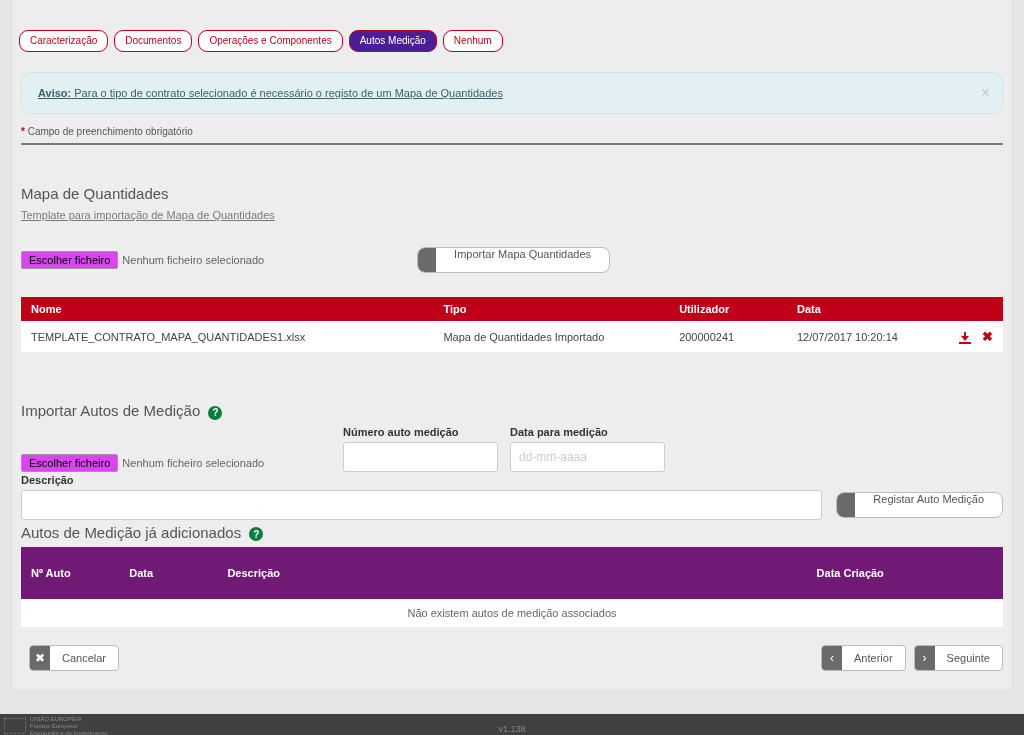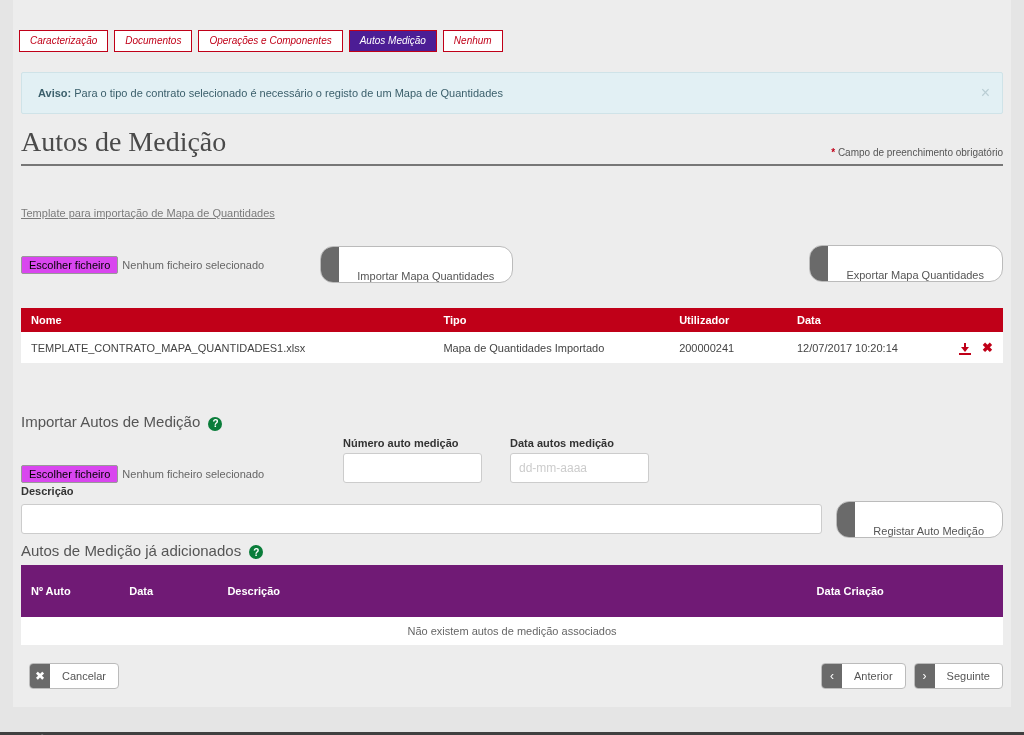--- a/index.html
+++ b/index.html
@@ -22,42 +22,42 @@
     display: flex;
     gap: 6px;
     padding: 30px 0 6px 6px;
   }
   .tab {
     border: 1px solid #c00018;
     background: #fff;
     color: #c00018;
     padding: 5px 10px;
     font-size: 10px;
-    border-radius: 0;
+    border-radius: 9px;
     cursor: pointer;
     line-height: 1;
-    font-style: italic;
   }
   .tab.active {
     background: #4c1d95;
     color: #fff;
   }
   .content {
     padding: 14px 8px 18px 8px;
   }
   
   .alert {
     background: #e2f0f4;
     border: 1px solid #cfe3e8;
     padding: 14px 16px;
     position: relative;
     font-size: 11px;
     color: #3b5f6b;
-    border-radius: 2px;
+    border-radius: 11px;
     margin-bottom: 12px;
+    text-decoration: underline;
   }
   .alert b { color: #3b5f6b; }
   .alert .close-x {
     position: absolute;
     right: 12px;
     top: 50%;
     transform: translateY(-50%);
     color: #b9cdd3;
     font-size: 16px;
     cursor: pointer;
@@ -108,28 +108,28 @@
     font-size: 11px;
     cursor: pointer;
     border-radius: 2px;
   }
   .file-text {
     color: #666;
     font-size: 11px;
   }
   .btn {
     display: inline-flex;
-    align-items: flex-end;
+    align-items: flex-start;
     border: 1px solid #bbb;
     background: #fff;
-    border-radius: 13px;
+    border-radius: 8px;
     overflow: hidden;
     cursor: pointer;
     font-size: 11px;
-    height: 37px;
+    height: 26px;
   }
   .btn .btn-icon {
     background: #6a6a6a;
     width: 18px;
     height: 100%;
   }
   .btn .btn-label {
     padding: 0 18px;
     color: #555;
   }
@@ -231,21 +231,21 @@
   }
   .text-input {
     width: 100%;
     border: 1px solid #ccc;
     border-radius: 3px;
     height: 30px;
     padding: 0 8px;
     font-size: 12px;
     background: #fff;
   }
-  .text-input.small { width: 139px; }
+  .text-input.small { width: 155px; }
   .text-input::placeholder { color: #ccc; }
   .desc-row { margin-top: 2px; }
   .desc-flex {
     display: flex;
     gap: 14px;
     align-items: center;
     margin-top: 4px;
   }
   .desc-flex .text-input { flex: 1; }
   .autos-added { margin-top: 4px; }
@@ -343,46 +343,40 @@
   </div>
 
   <div class="content">
 
     <div class="alert">
       <b>Aviso:</b><span> Para o tipo de contrato selecionado é necessário o registo de um Mapa de Quantidades</span>
       <span class="close-x">×</span>
     </div>
 
     <div class="title-row">
-      <h1 class="page-title">Autos de Medição</h1>
       <div class="required-note">
         <span class="star">* </span><span>Campo de preenchimento obrigatório</span>
       </div>
     </div>
 
     <div>
+      <div class="section-title">Mapa de Quantidades</div>
       <a href="#" class="link">Template para importação de Mapa de Quantidades</a>
 
       <div class="map-controls">
         <div class="map-left">
           <div class="file-picker">
             <button class="file-btn">Escolher ficheiro</button>
             <span class="file-text">Nenhum ficheiro selecionado</span>
           </div>
         </div>
         <div style="flex:1; display:flex; justify-content:center; margin-left:-240px;">
           <div class="btn">
             <div class="btn-icon"></div>
             <div class="btn-label">Importar Mapa Quantidades</div>
-          </div>
-        </div>
-        <div>
-          <div class="btn">
-            <div class="btn-icon"></div>
-            <div class="btn-label">Exportar Mapa Quantidades</div>
           </div>
         </div>
       </div>
 
       <div class="table-wrap">
         <table class="tbl">
           <colgroup>
             <col style="width:42%">
             <col style="width:24%">
             <col style="width:12%">
@@ -426,21 +420,21 @@
           <div class="file-picker">
             <button class="file-btn">Escolher ficheiro</button>
             <span class="file-text">Nenhum ficheiro selecionado</span>
           </div>
         </div>
         <div>
           <label class="field-label">Número auto medição</label>
           <input type="text" class="text-input small" style="">
         </div>
         <div>
-          <label class="field-label">Data autos medição</label>
+          <label class="field-label">Data para medição</label>
           <input type="text" class="text-input small" placeholder="dd-mm-aaaa" style="">
         </div>
         <div></div>
       </div>
 
       <div class="desc-row">
         <label class="field-label">Descrição</label>
         <div class="desc-flex">
           <input type="text" class="text-input" style="">
           <div class="btn">

